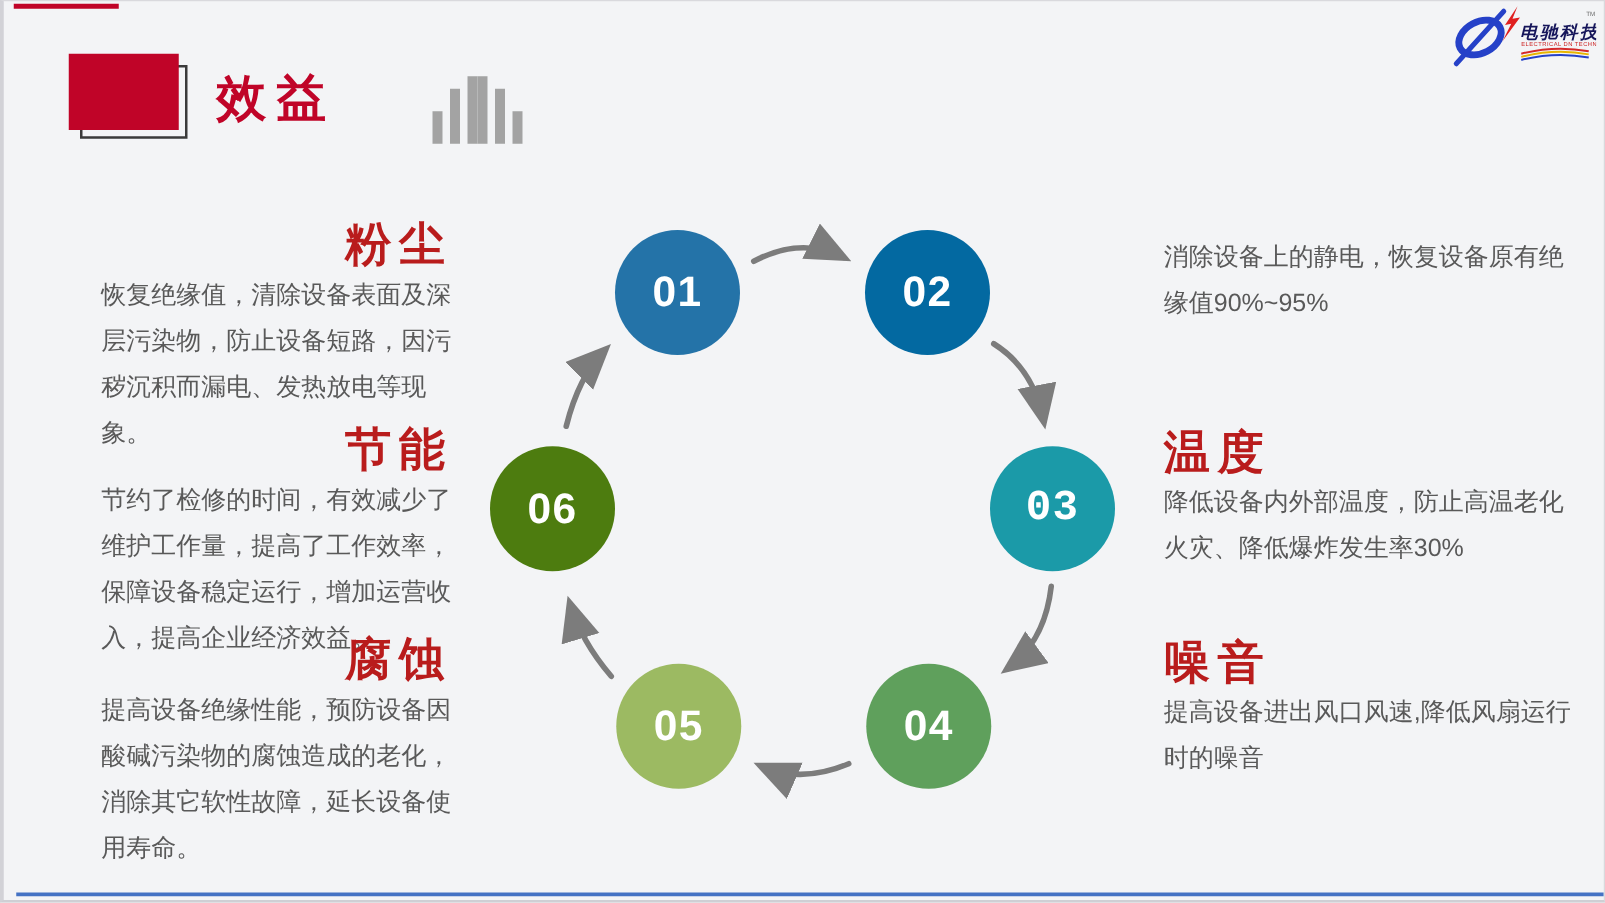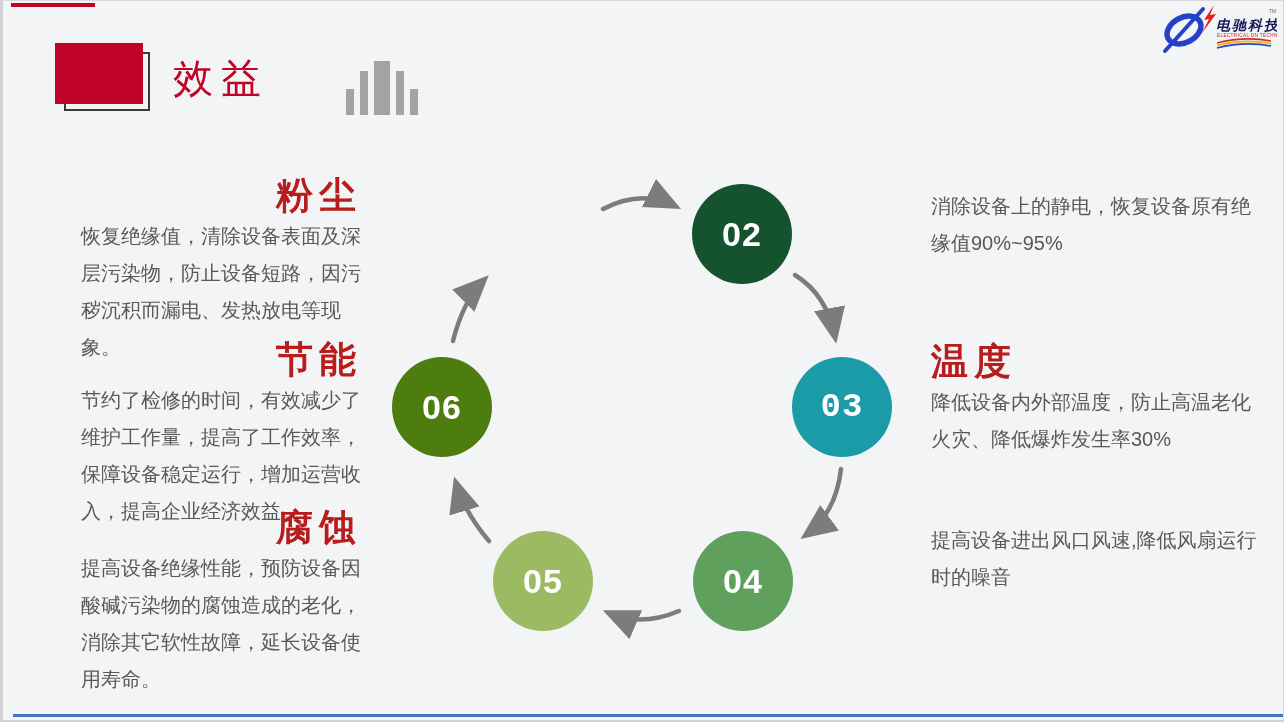--- a/index.html
+++ b/index.html
@@ -14,21 +14,21 @@
   .slide{
     position:relative;width:1284px;height:722px;overflow:hidden;
     background:#f3f4f6;
     border:1px solid #d9d9dd;border-left:3px solid #d2d2d7;border-bottom:2px solid #cfcfd4;
   }
   
   .top-accent{position:absolute;left:8px;top:2px;width:84px;height:4px;background:var(--accent);}
   
   .badge-outline{position:absolute;left:61px;top:51px;width:86px;height:59px;border:2px solid #3a3a3a;}
   .badge-fill{position:absolute;left:52px;top:42px;width:88px;height:61px;background:var(--accent);}
-  .badge-label{position:absolute;left:170px;top:50px;font-size:40px;font-weight:normal;
+  .badge-label{position:absolute;left:170px;top:50px;font-size:40px;font-weight:bold;
     color:var(--accent);letter-spacing:8px;}
   
   .title-row{position:absolute;left:343px;top:60px;display:flex;align-items:flex-end;}
   .bars{display:flex;align-items:flex-end;gap:6px;margin-bottom:3px;}
   .bars i{display:block;width:8px;background:#a3a3a3;}
   .bars-left i:nth-child(1){height:26px;}
   .bars-left i:nth-child(2){height:44px;}
   .bars-left i:nth-child(3){height:54px;}
   .bars-right i:nth-child(1){height:54px;}
   .bars-right i:nth-child(2){height:44px;}
@@ -111,37 +111,39 @@
   </div>
 
   <div class="section sec-right" style="top:180px">
     <div class="sec-body">消除设备上的静电，恢复设备原有绝缘值90%~95%</div>
   </div>
   <div class="section sec-right" style="top:346px">
     <div class="sec-heading">温度</div>
     <div class="sec-body">降低设备内外部温度，防止高温老化火灾、降低爆炸发生率30%</div>
   </div>
   <div class="section sec-right" style="top:514px">
+    <div class="sec-heading">噪音</div>
     <div class="sec-body">提高设备进出风口风速,降低风扇运行时的噪音</div>
   </div>
 
   <svg class="arrows" viewBox="0 0 500 500">
     <defs>
       <marker id="ah" markerWidth="9" markerHeight="8" refX="6.5" refY="3.5" orient="auto">
         <path d="M0,0 L8,3.5 L0,7 Z" fill="#7c7c7c"></path>
       </marker>
     </defs>
     <path class="link" d="M200,48 Q238,28 272,45" marker-end="url(#ah)"></path>
     <path class="link" d="M392,114 Q424,134 432,176" marker-end="url(#ah)"></path>
     <path class="link" d="M438,308 Q433,352 403,374" marker-end="url(#ah)"></path>
     <path class="link" d="M276,450 Q238,466 206,452" marker-end="url(#ah)"></path>
     <path class="link" d="M86,380 Q62,352 53,322" marker-end="url(#ah)"></path>
     <path class="link" d="M50,180 Q60,140 81,119" marker-end="url(#ah)"></path>
   </svg>
 
-  <div class="circle c2" style="background: #14532d;">02</div>
+  <div class="circle c1" style="background: rgb(36, 115, 168);">01</div>
+  <div class="circle c2" style="background: #0369a1;">02</div>
   <div class="circle c3" style="background: rgb(27, 154, 168); font-family: Liberation Mono, monospace;">03</div>
   <div class="circle c4" style="background: rgb(95, 160, 92);">04</div>
   <div class="circle c5" style="background: rgb(156, 186, 98);">05</div>
   <div class="circle c6" style="background: #4d7c0f;">06</div>
 
   <div class="bottom-line"></div>
 </div>
 
 </body></html>

